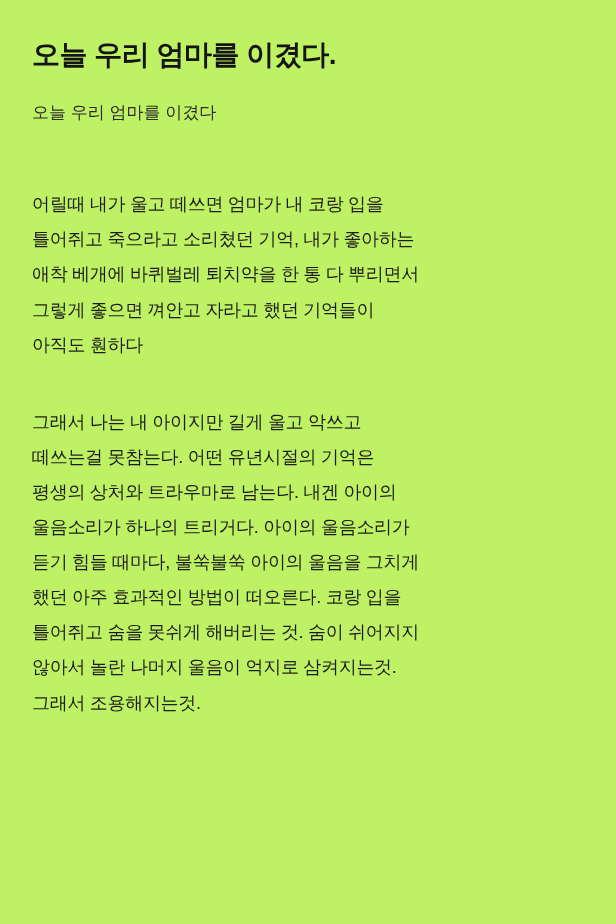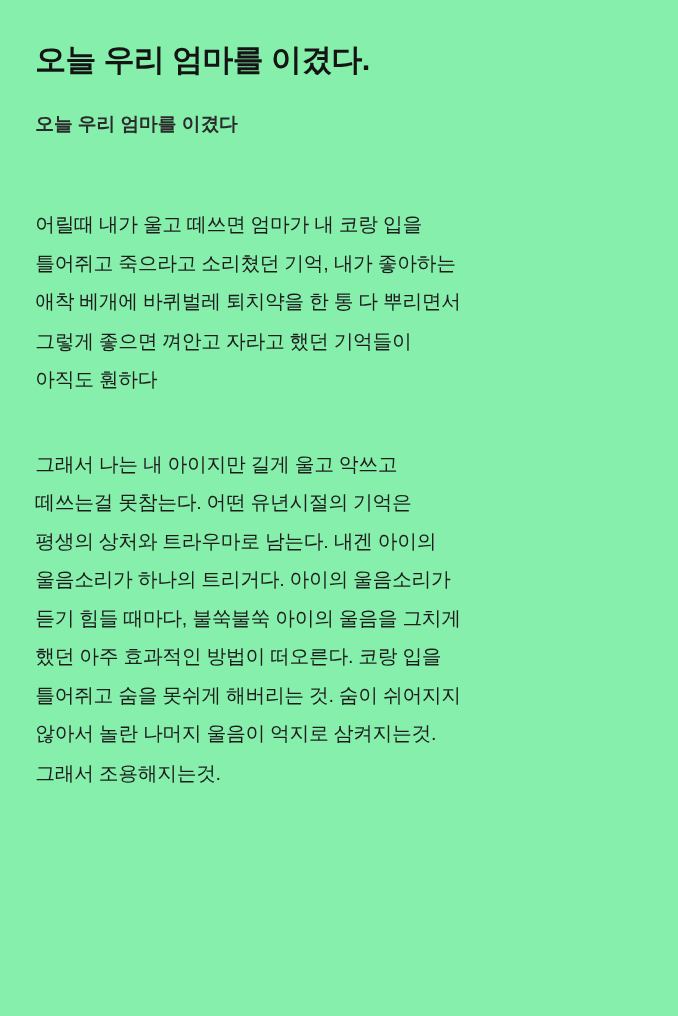--- a/index.html
+++ b/index.html
@@ -12,33 +12,33 @@
     height: 924px;
     font-family: "Liberation Sans", sans-serif;
     color: #1a1a1a;
     overflow: hidden;
   }
   .page {
     width: 616px;
     height: 924px;
     box-sizing: border-box;
     padding: 36px 32px 0 32px;
-    background: #86efac;
+    background: #bef264;
   }
   .doc-title {
     font-size: 28px;
     font-weight: 700;
     line-height: 1.35;
     letter-spacing: -0.5px;
     color: #141414;
     margin: 0 0 26px 0;
   }
   .doc-subtitle {
     font-size: 17px;
-    font-weight: 700;
+    font-weight: 400;
     line-height: 1.5;
     color: #2b2b2b;
     margin: 0 0 62px 0;
   }
   .body-block {
     font-size: 18px;
     line-height: 1.95;
     color: #1c1c1c;
     letter-spacing: -0.3px;
     margin: 0 0 42px 0;

